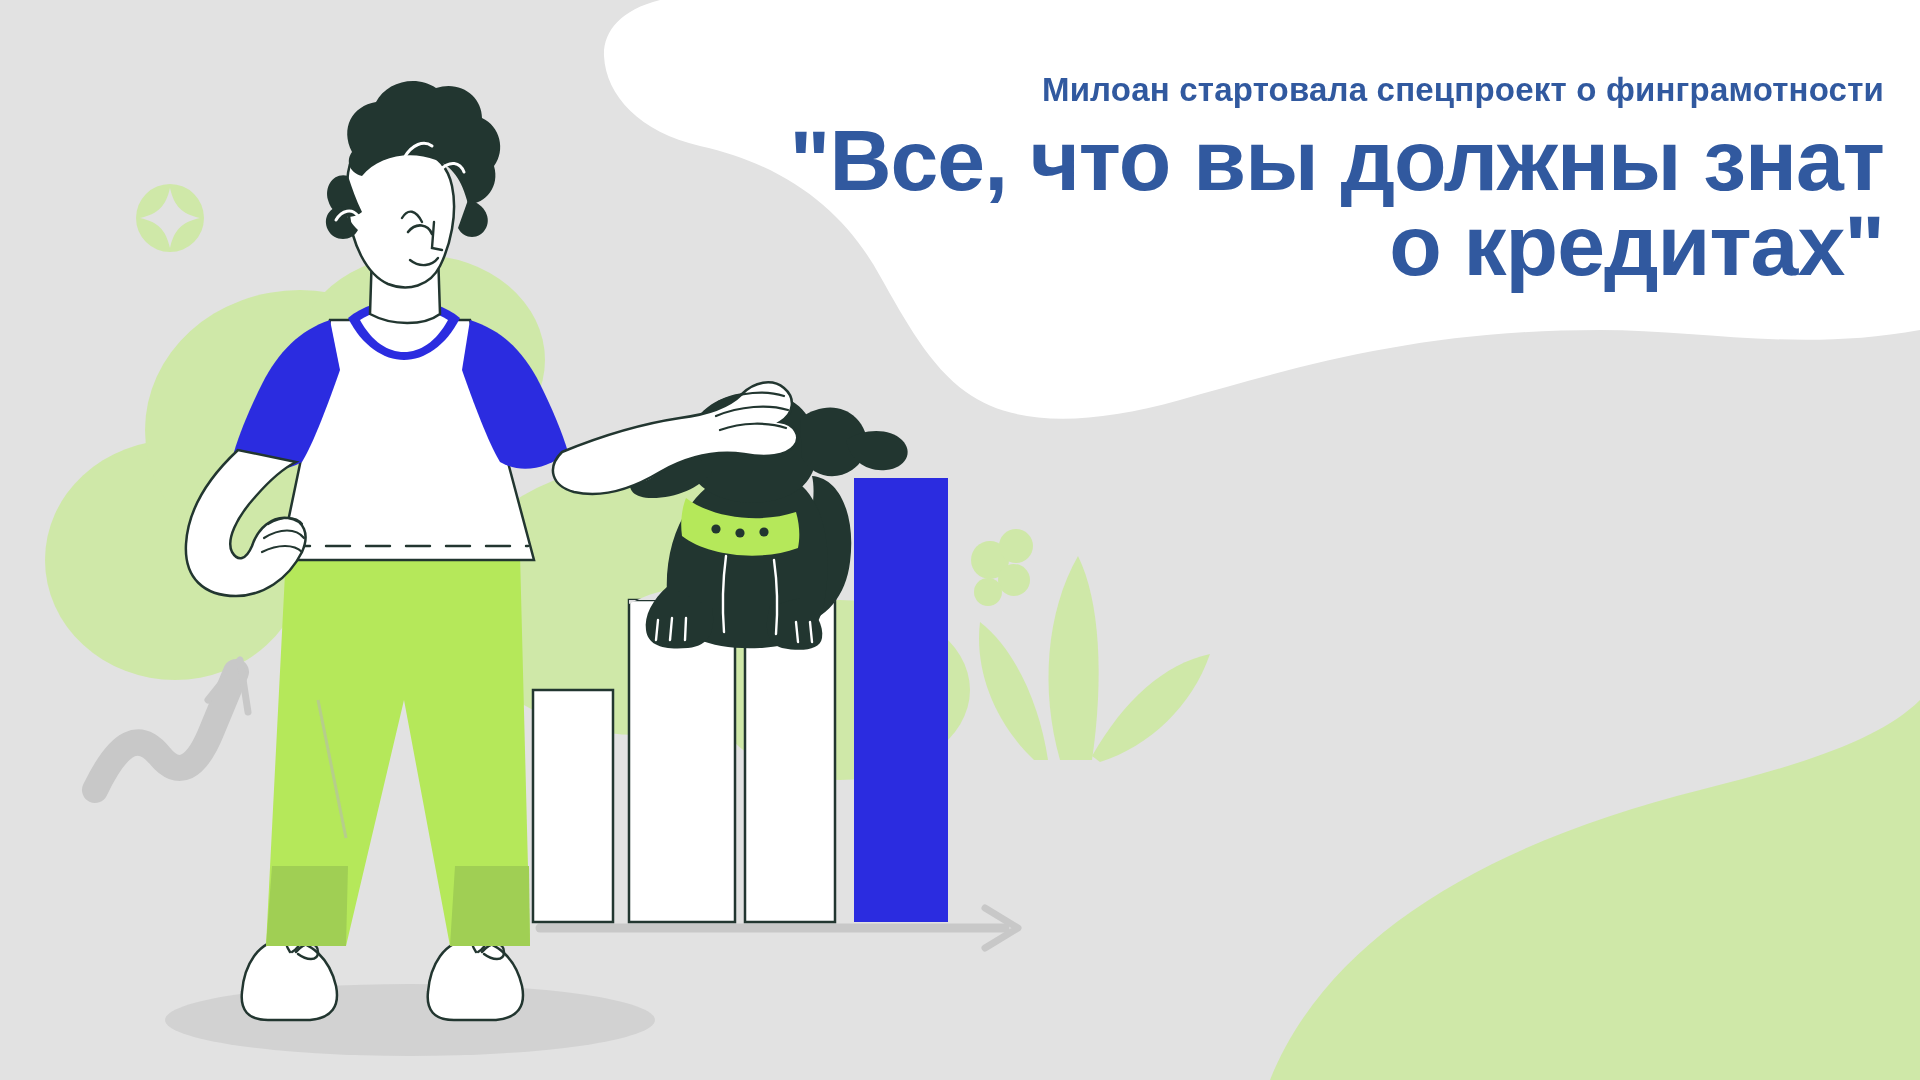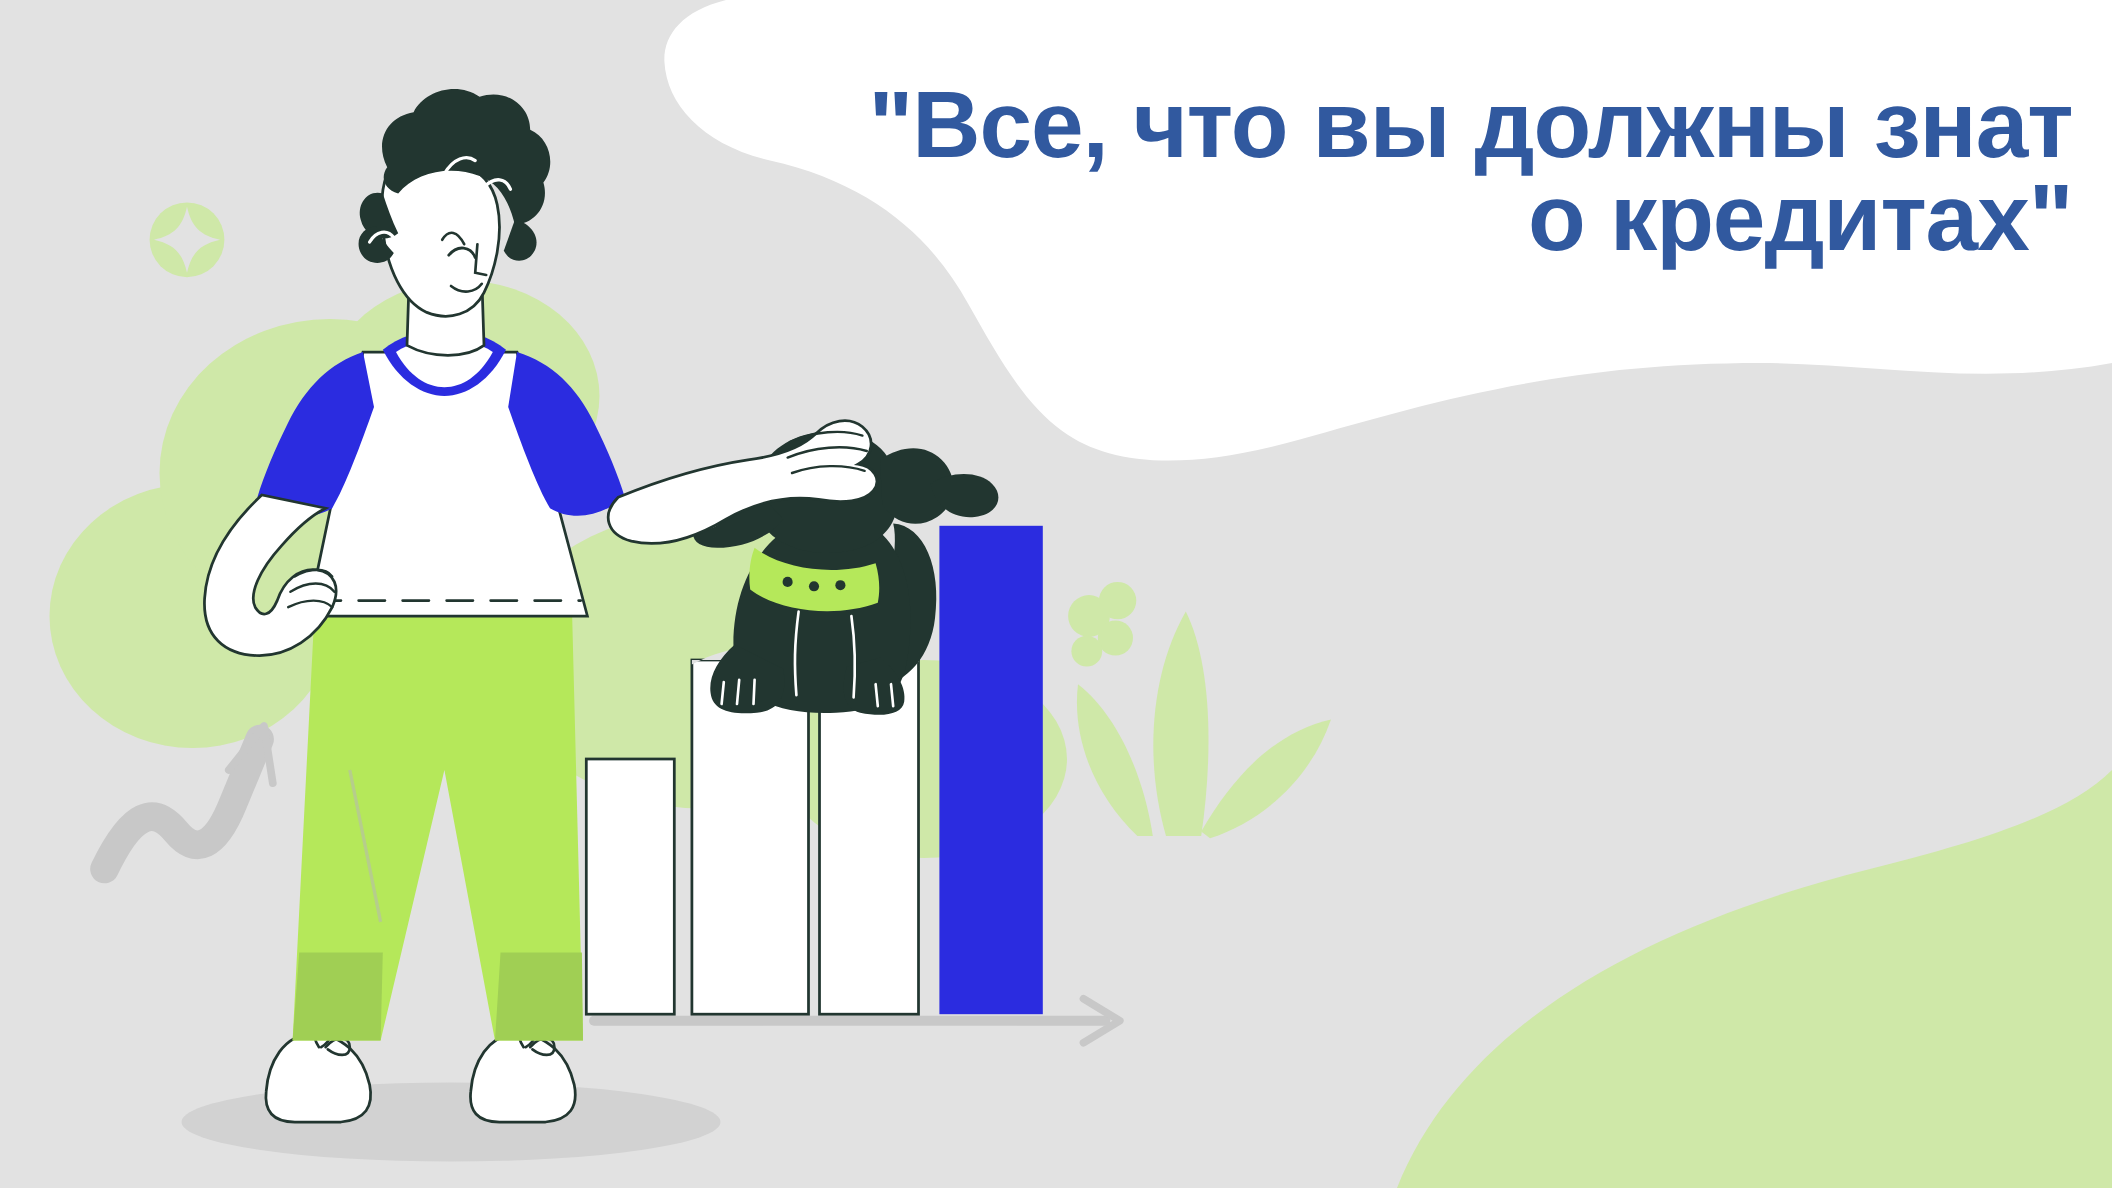--- a/index.html
+++ b/index.html
@@ -288,20 +288,21 @@
       <g stroke="#223630" stroke-width="2.2" fill="none" stroke-linecap="round">
         <path d="M718 402 C740 392 766 390 784 396"></path>
         <path d="M716 416 C740 406 768 404 788 410"></path>
         <path d="M720 430 C742 422 768 422 786 428"></path>
       </g>
     </g>
   </svg>
 
   <div id="text-layer">
     <div class="headline-block">
+      <p class="eyebrow">Милоан стартовала спецпроект о финграмотности</p>
       <h1 class="title">
         <span class="line">"Все, что вы должны знат</span>
         <span class="line">о кредитах"</span>
       </h1>
     </div>
   </div>
 
 </div>
 
 </body></html>

